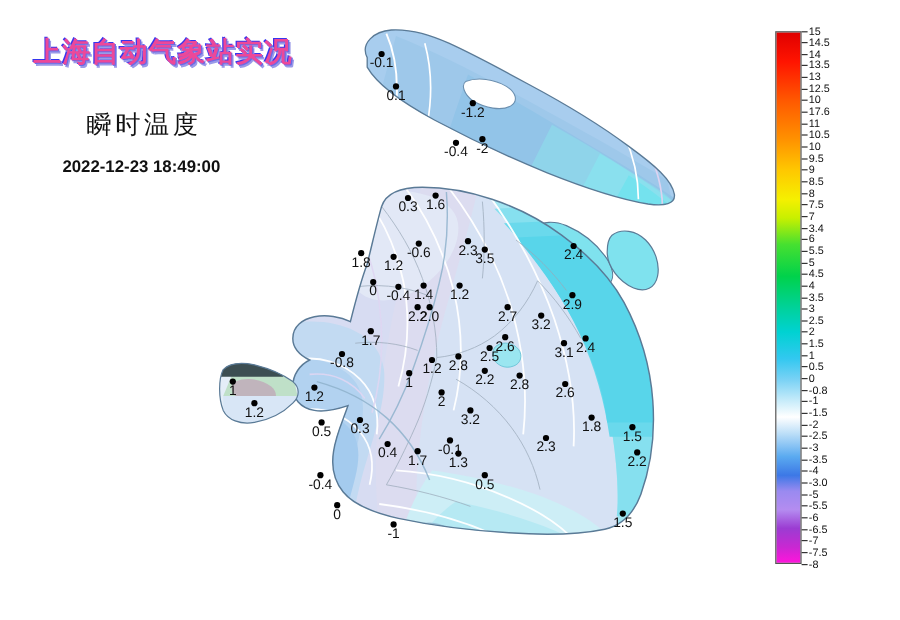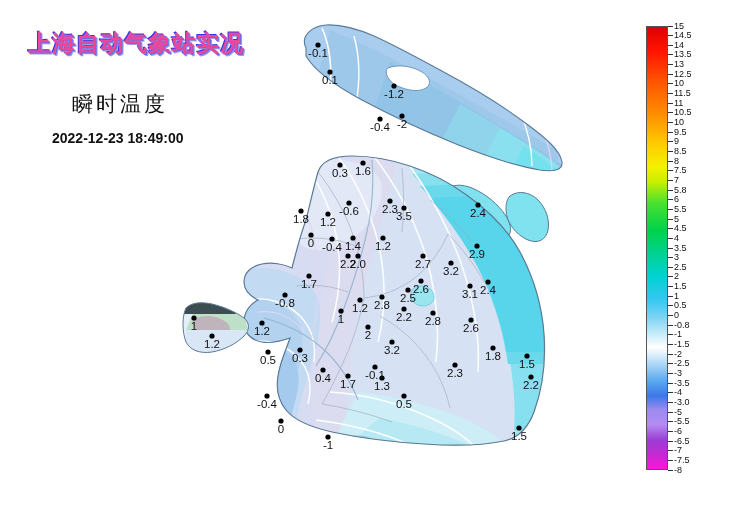--- a/index.html
+++ b/index.html
@@ -561,21 +561,21 @@
       <div class="legend-tick-row" style="top: 48.2609px;">
         <div class="legend-tick-mark"></div>
         <div class="legend-tick-label">12.5</div>
       </div>
       <div class="legend-tick-row" style="top: 57.913px;">
         <div class="legend-tick-mark"></div>
         <div class="legend-tick-label">10</div>
       </div>
       <div class="legend-tick-row" style="top: 67.5652px;">
         <div class="legend-tick-mark"></div>
-        <div class="legend-tick-label">11.5</div>
+        <div class="legend-tick-label">17.6</div>
       </div>
       <div class="legend-tick-row" style="top: 77.2174px;">
         <div class="legend-tick-mark"></div>
         <div class="legend-tick-label">11</div>
       </div>
       <div class="legend-tick-row" style="top: 86.8696px;">
         <div class="legend-tick-mark"></div>
         <div class="legend-tick-label">10.5</div>
       </div>
       <div class="legend-tick-row" style="top: 96.5217px;">
@@ -601,21 +601,21 @@
       <div class="legend-tick-row" style="top: 144.783px;">
         <div class="legend-tick-mark"></div>
         <div class="legend-tick-label">7.5</div>
       </div>
       <div class="legend-tick-row" style="top: 154.435px;">
         <div class="legend-tick-mark"></div>
         <div class="legend-tick-label">7</div>
       </div>
       <div class="legend-tick-row" style="top: 164.087px;">
         <div class="legend-tick-mark"></div>
-        <div class="legend-tick-label">5.8</div>
+        <div class="legend-tick-label">3.4</div>
       </div>
       <div class="legend-tick-row" style="top: 173.739px;">
         <div class="legend-tick-mark"></div>
         <div class="legend-tick-label">6</div>
       </div>
       <div class="legend-tick-row" style="top: 183.391px;">
         <div class="legend-tick-mark"></div>
         <div class="legend-tick-label">5.5</div>
       </div>
       <div class="legend-tick-row" style="top: 193.043px;">

